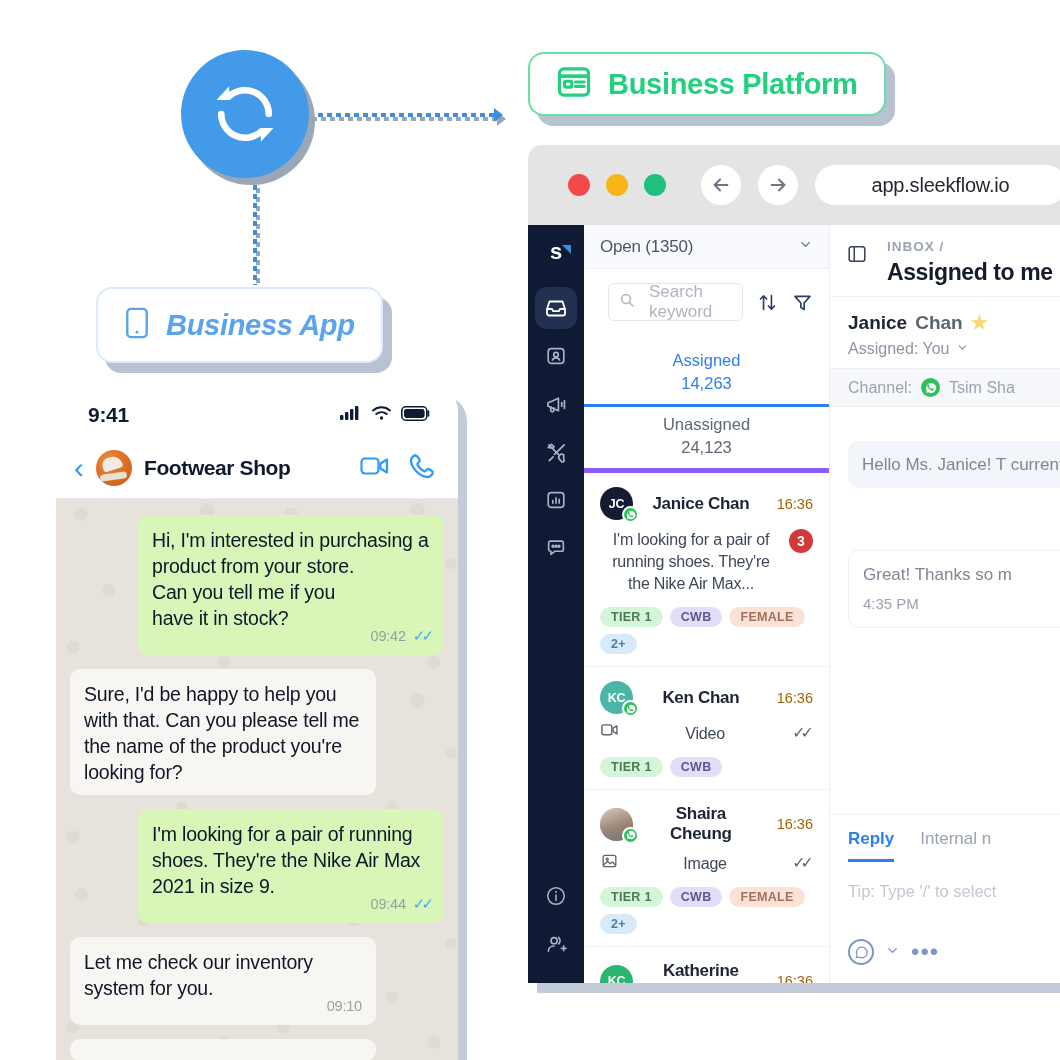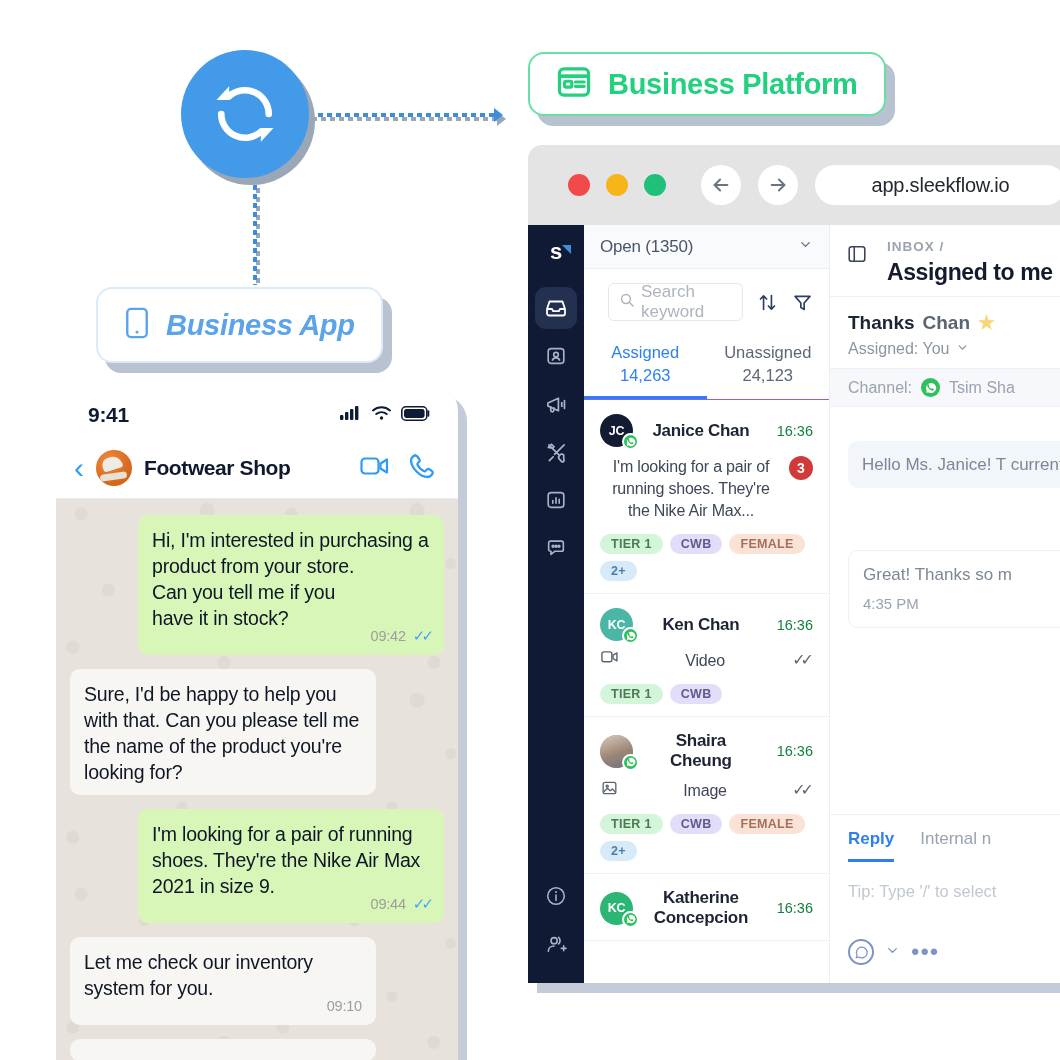--- a/index.html
+++ b/index.html
@@ -206,25 +206,25 @@
   
   .inbox { width: 246px; flex: none; border-right: 1px solid #eceef2; background: #fff; }
   .inbox-filter {
     height: 44px; background: #f8fafd; border-bottom: 1px solid #eceef2;
     display: flex; align-items: center; justify-content: space-between;
     padding: 0 16px; font-size: 17px; color: #4b5566; letter-spacing: -0.2px;
   }
   .inbox-search-row { display: flex; align-items: center; gap: 14px; padding: 14px 16px 6px 24px; }
   .search-box {
     flex: 1; height: 38px; border: 1px solid #e4e7ec; border-radius: 6px;
-    display: flex; align-items: center; gap: 6px; padding: 8px 10px;
+    display: flex; align-items: center; gap: 14px; padding: 8px 10px;
     color: #aeb4bf; font-size: 17px;
   }
   .ic-btn { color: #2c3e63; display: flex; align-items: center; }
-  .tabs { display: flex; border-bottom: 1px solid #8b5cf6; margin-top: 8px; }
+  .tabs { display: flex; border-bottom: 5px solid #8b5cf6; margin-top: 16px; flex-direction: column; }
   .tab {
     flex: 1; text-align: center; padding: 6px 0 9px 0;
     font-size: 16.5px; color: #5d6877; line-height: 23px;
   }
   .tab .cnt { display: block; font-size: 16.5px; }
   .tab.active { color: #2d7ff3; border-bottom: 3px solid #2d7ff3; font-weight: 400; }
 
   .conv {
     padding: 14px 16px 12px 16px; border-bottom: 1px solid #eff1f4; text-align: center;
   }
@@ -235,21 +235,21 @@
     display: flex; align-items: center; justify-content: center;
     position: relative; letter-spacing: -0.2px;
   }
   .av .wa {
     position: absolute; right: -6px; bottom: -3px;
     width: 17px; height: 17px; border-radius: 50%;
     background: #2ec05c; border: 2px solid #fff;
     display: flex; align-items: center; justify-content: center;
   }
   .conv-name { flex: 1; font-size: 17px; font-weight: 700; color: #1d2435; letter-spacing: -0.3px; }
-  .conv-time { font-size: 14.5px; color: #15803d; margin-left: 8px; }
+  .conv-time { font-size: 14.5px; color: #a16207; margin-left: 8px; }
   .conv-mid {
     display: flex; align-items: flex-start; gap: 8px;
     margin-top: 9px; padding-left: 1px;
   }
   .conv-snippet {
     flex: 1; font-size: 16px; line-height: 22px; color: #3d4758; letter-spacing: -0.2px;
   }
   .badge-count {
     width: 24px; height: 24px; border-radius: 50%; background: #d23a3a;
     color: #fff; font-size: 14px; font-weight: 700;
@@ -664,21 +664,21 @@
               </svg>
           </div>
           <div style="padding:14px 0 10px 0">
             <div style="font-size:13.5px;letter-spacing:1px;color:#9aa3b0;font-weight:700">INBOX /</div>
             <div style="font-size:23px;font-weight:700;color:#141b2d;margin-top:5px;letter-spacing:-0.4px;white-space:nowrap">Assigned to me</div>
           </div>
         </div>
 
         <div class="detail-head">
           <div class="d-name">
-            <span>Thanks</span>
+            <span>Janice</span>
             <span class="light">Chan</span>
             <span class="star">★</span>
           </div>
           <div class="d-assigned">
             <span>Assigned: You</span>
             <span>
               <svg width="13" height="13" viewBox="0 0 24 24" fill="none" stroke="#8c95a3" stroke-width="2.4" stroke-linecap="round" stroke-linejoin="round">
                   <path d="M6 9l6 6 6-6"></path>
                 </svg>
             </span>

